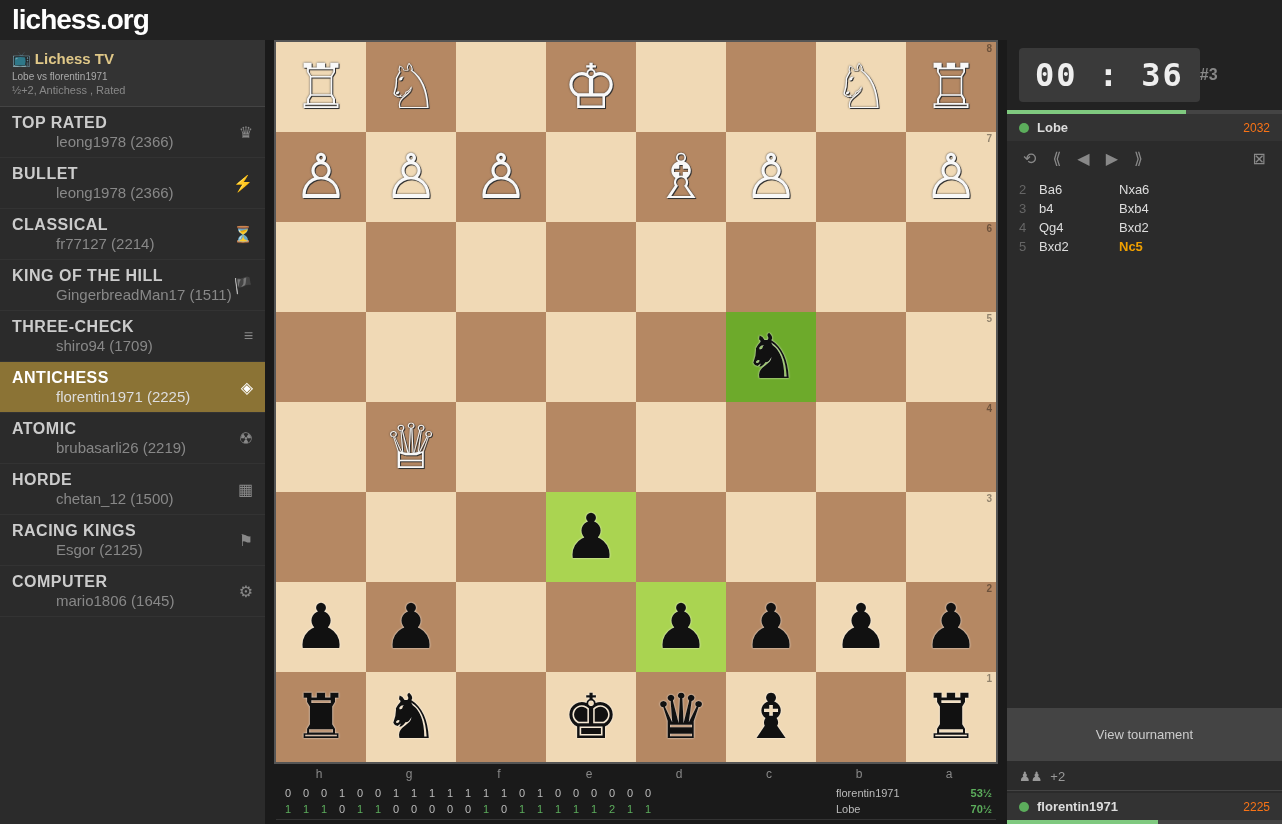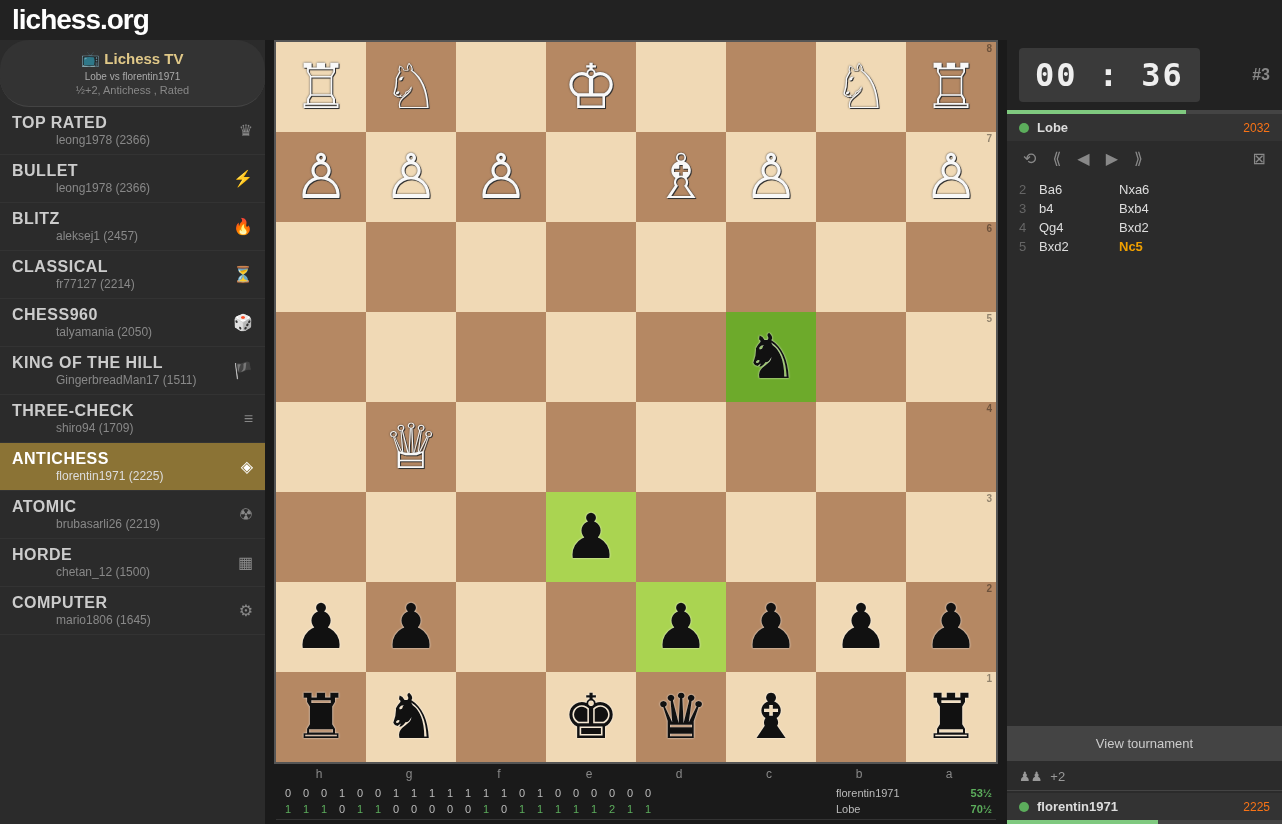--- a/index.html
+++ b/index.html
@@ -43,23 +43,21 @@
       background: #2b2b2b;
       display: flex;
       flex-direction: column;
       overflow-y: auto;
       flex-shrink: 0;
     }
 
     .lichess-tv-header {
       background: #333;
       padding: 10px 12px;
-      text-align: center;
       border-bottom: 1px solid #444;
-      border-radius: 29px;
     }
     .lichess-tv-header .tv-title {
       font-size: 15px;
       color: #e0c888;
       font-weight: bold;
     }
     .lichess-tv-header .tv-players {
       font-size: 10px;
       color: #aaa;
       margin-top: 3px;
@@ -88,21 +86,21 @@
       flex-direction: column;
     }
     .sidebar-item .item-name {
       font-weight: bold;
       font-size: 16px;
       color: #ccc;
       letter-spacing: 0.5px;
     }
     .sidebar-item.active .item-name { color: #fff; }
     .sidebar-item .item-player {
-      font-size: 12px;
+      font-size: 15px;
       color: #888;
       margin-top: 1px;
       padding-left: 44px;
     }
     .sidebar-item.active .item-player { color: #ddd; }
     .sidebar-item .item-icon {
       font-size: 16px;
       color: #888;
     }
     .sidebar-item.active .item-icon { color: #fff; }
@@ -173,21 +171,20 @@
       display: flex;
       flex-direction: column;
       flex-shrink: 0;
     }
 
     .player-timer {
       background: #222;
       padding: 8px 12px;
       display: flex;
       align-items: center;
-      justify-content: space-between;
     }
 
     .timer-display {
       background: #3a3a3a;
       color: #eee;
       font-size: 32px;
       font-weight: bold;
       font-family: monospace;
       padding: 8px 16px;
       border-radius: 4px;
@@ -287,21 +284,21 @@
     .move-highlight {
       color: #f0a000;
       font-weight: bold;
     }
 
     
     .view-tournament-btn {
       background: #444;
       color: #ccc;
       border: none;
-      padding: 10px;
+      padding: 19px;
       width: 100%;
       cursor: pointer;
       font-size: 13px;
       text-align: center;
       margin: 4px 0;
     }
 
     
     .spectators-bar {
       background: #1a1a1a;
@@ -392,41 +389,27 @@
   </div>
         <div class="sidebar-item">
     <div class="item-left">
       <span class="item-name">BULLET</span>
       <span class="item-player">leong1978 (2366)</span>
     </div>
     <span class="item-icon">⚡</span>
   </div>
         <div class="sidebar-item">
     <div class="item-left">
-      <span class="item-name">BLITZ</span>
-      <span class="item-player">aleksej1 (2457)</span>
-    </div>
-    <span class="item-icon">🔥</span>
-  </div>
-        <div class="sidebar-item">
-    <div class="item-left">
       <span class="item-name">CLASSICAL</span>
       <span class="item-player">fr77127 (2214)</span>
     </div>
     <span class="item-icon">⏳</span>
   </div>
         <div class="sidebar-item">
     <div class="item-left">
-      <span class="item-name">CHESS960</span>
-      <span class="item-player">talyamania (2050)</span>
-    </div>
-    <span class="item-icon">🎲</span>
-  </div>
-        <div class="sidebar-item">
-    <div class="item-left">
       <span class="item-name">KING OF THE HILL</span>
       <span class="item-player">GingerbreadMan17 (1511)</span>
     </div>
     <span class="item-icon">🏴</span>
   </div>
         <div class="sidebar-item">
     <div class="item-left">
       <span class="item-name">THREE-CHECK</span>
       <span class="item-player">shiro94 (1709)</span>
     </div>
@@ -445,20 +428,27 @@
       <span class="item-player">brubasarli26 (2219)</span>
     </div>
     <span class="item-icon">☢</span>
   </div>
         <div class="sidebar-item">
     <div class="item-left">
       <span class="item-name">HORDE</span>
       <span class="item-player">chetan_12 (1500)</span>
     </div>
     <span class="item-icon">▦</span>
+  </div>
+        <div class="sidebar-item">
+    <div class="item-left">
+      <span class="item-name">RACING KINGS</span>
+      <span class="item-player">Esgor (2125)</span>
+    </div>
+    <span class="item-icon">⚑</span>
   </div>
         <div class="sidebar-item">
     <div class="item-left">
       <span class="item-name">COMPUTER</span>
       <span class="item-player">mario1806 (1645)</span>
     </div>
     <span class="item-icon">⚙</span>
   </div>
       </div>
 

